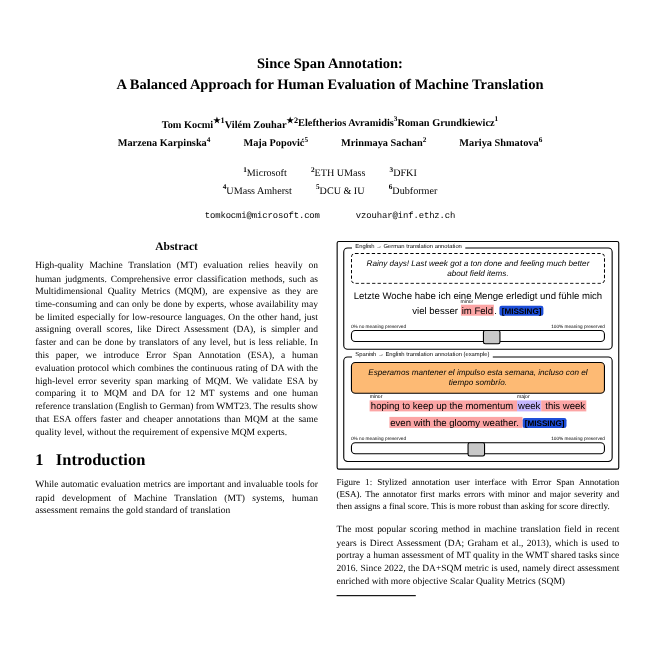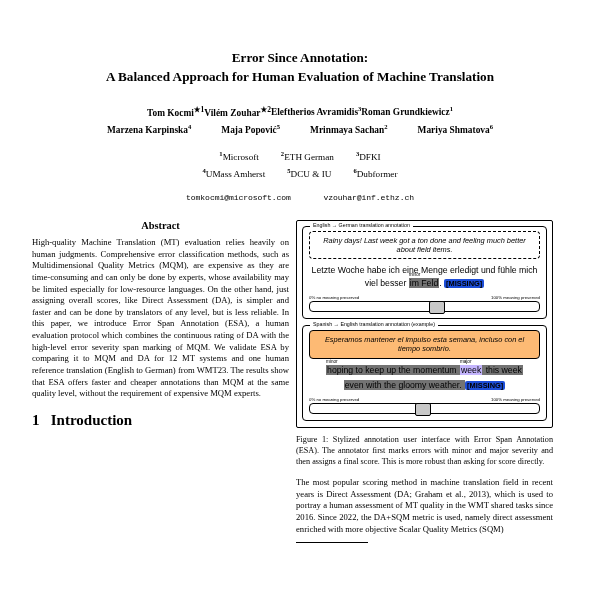--- a/index.html
+++ b/index.html
@@ -77,21 +77,21 @@
     letter-spacing: -0.1px;
   }
   .emails span {
     margin: 0 14px;
   }
   
   .columns {
     display: flex;
     margin-top: 18px;
     padding: 0 32px;
-    gap: 7px;
+    gap: 17px;
   }
   .col {
     width: 257px;
   }
   .section-head {
     text-align: center;
     font-weight: bold;
     font-size: 10.4px;
     margin-bottom: 6px;
   }
@@ -149,21 +149,21 @@
     font-style: italic;
   }
   .tgt {
     text-align: center;
     font-size: 8.7px;
     line-height: 1.45;
     font-family: "Liberation Sans", sans-serif;
     margin-bottom: 5px;
   }
   .hl-minor {
-    background: #737373;
+    background: #fca5a5;
     padding: 0 1px;
     position: relative;
   }
   .hl-major {
     background: #c4b5fd;
     padding: 0 1px;
     position: relative;
   }
   .tag-above {
     font-size: 4.6px;
@@ -226,42 +226,42 @@
     background: #000;
     margin-top: 2px;
   }
 </style>
 </head>
 <body>
 
 <div class="page">
 
   <div class="title-block">
-    <div class="title-line">Error Since Annotation:</div>
+    <div class="title-line">Since Span Annotation:</div>
     <div class="title-line">A Balanced Approach for Human Evaluation of Machine Translation</div>
   </div>
 
   <div class="authors">
     <div class="author-row">
       <span><span>Tom Kocmi</span><sup class="star">★1</sup></span>
       <span><span>Vilém Zouhar</span><sup class="star">★2</sup></span>
       <span><span>Eleftherios Avramidis</span><sup>3</sup></span>
       <span><span>Roman Grundkiewicz</span><sup>1</sup></span>
     </div>
     <div class="author-row row2">
       <span><span>Marzena Karpinska</span><sup>4</sup></span>
       <span><span>Maja Popović</span><sup>5</sup></span>
       <span><span>Mrinmaya Sachan</span><sup>2</sup></span>
       <span><span>Mariya Shmatova</span><sup>6</sup></span>
     </div>
 
     <div class="affils">
       <div class="affil-row">
         <span><sup>1</sup><span>Microsoft</span></span>
-        <span><sup>2</sup><span>ETH German</span></span>
+        <span><sup>2</sup><span>ETH UMass</span></span>
         <span><sup>3</sup><span>DFKI</span></span>
       </div>
       <div class="affil-row">
         <span><sup>4</sup><span>UMass Amherst</span></span>
         <span><sup>5</sup><span>DCU &amp; IU</span></span>
         <span><sup>6</sup><span>Dubformer</span></span>
       </div>
     </div>
 
     <div class="emails">
@@ -271,20 +271,21 @@
   </div>
 
   <div class="columns">
 
     <div class="col">
       <div class="section-head">Abstract</div>
       <p class="body">High-quality Machine Translation (MT) evaluation relies heavily on human judgments. Comprehensive error classification methods, such as Multidimensional Quality Metrics (MQM), are expensive as they are time-consuming and can only be done by experts, whose availability may be limited especially for low-resource languages. On the other hand, just assigning overall scores, like Direct Assessment (DA), is simpler and faster and can be done by translators of any level, but is less reliable. In this paper, we introduce Error Span Annotation (ESA), a human evaluation protocol which combines the continuous rating of DA with the high-level error severity span marking of MQM. We validate ESA by comparing it to MQM and DA for 12 MT systems and one human reference translation (English to German) from WMT23. The results show that ESA offers faster and cheaper annotations than MQM at the same quality level, without the requirement of expensive MQM experts.</p>
       <div class="section-head-left">
         <span>1</span>&nbsp;&nbsp;&nbsp;<span>Introduction</span>
       </div>
+      <p class="body">While automatic evaluation metrics are important and invaluable tools for rapid development of Machine Translation (MT) systems, human assessment remains the gold standard of translation</p>
     </div>
 
     <div class="col">
 
       <div class="figure">
 
         <div class="fig-panel">
           <div class="lang-tag">English → German translation annotation</div>
           <div class="src-box">Rainy days! Last week got a ton done and feeling much better about field items.</div>
           <div class="tgt">

